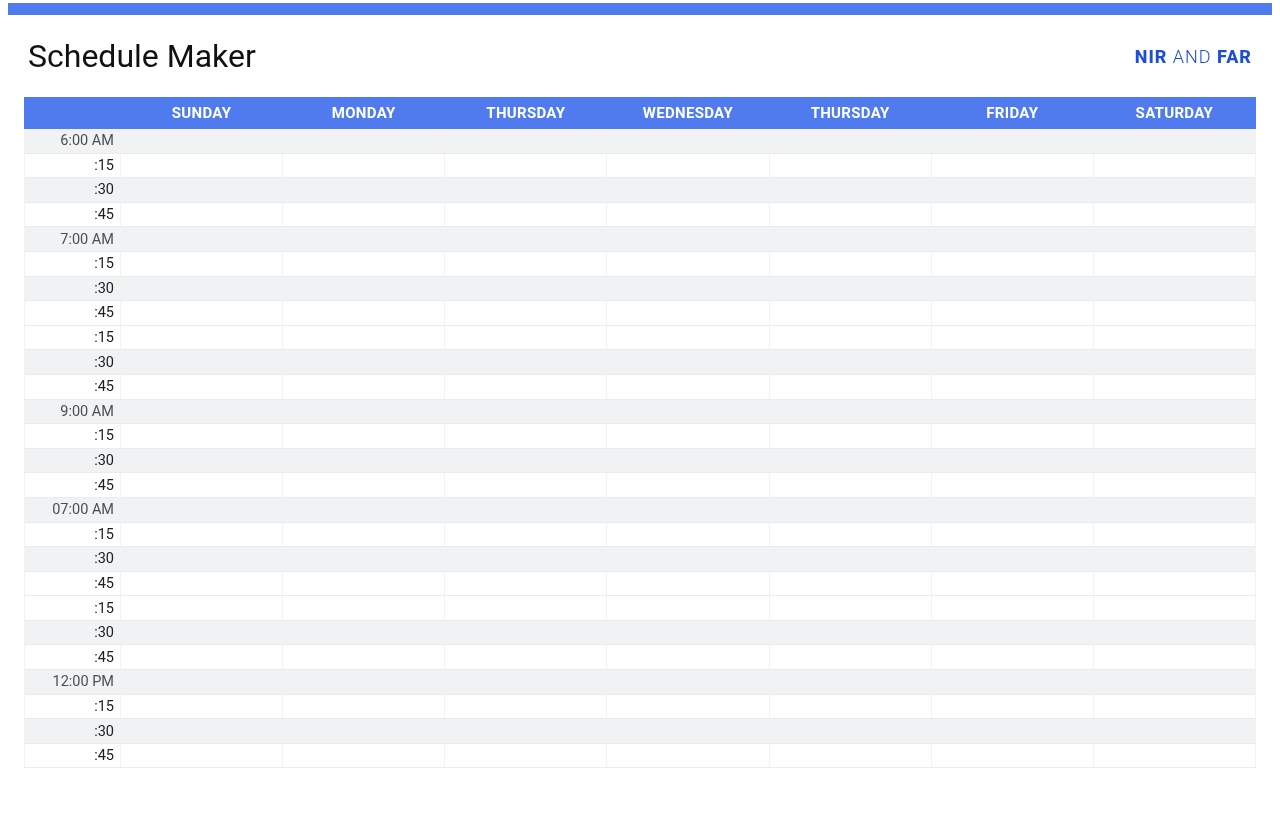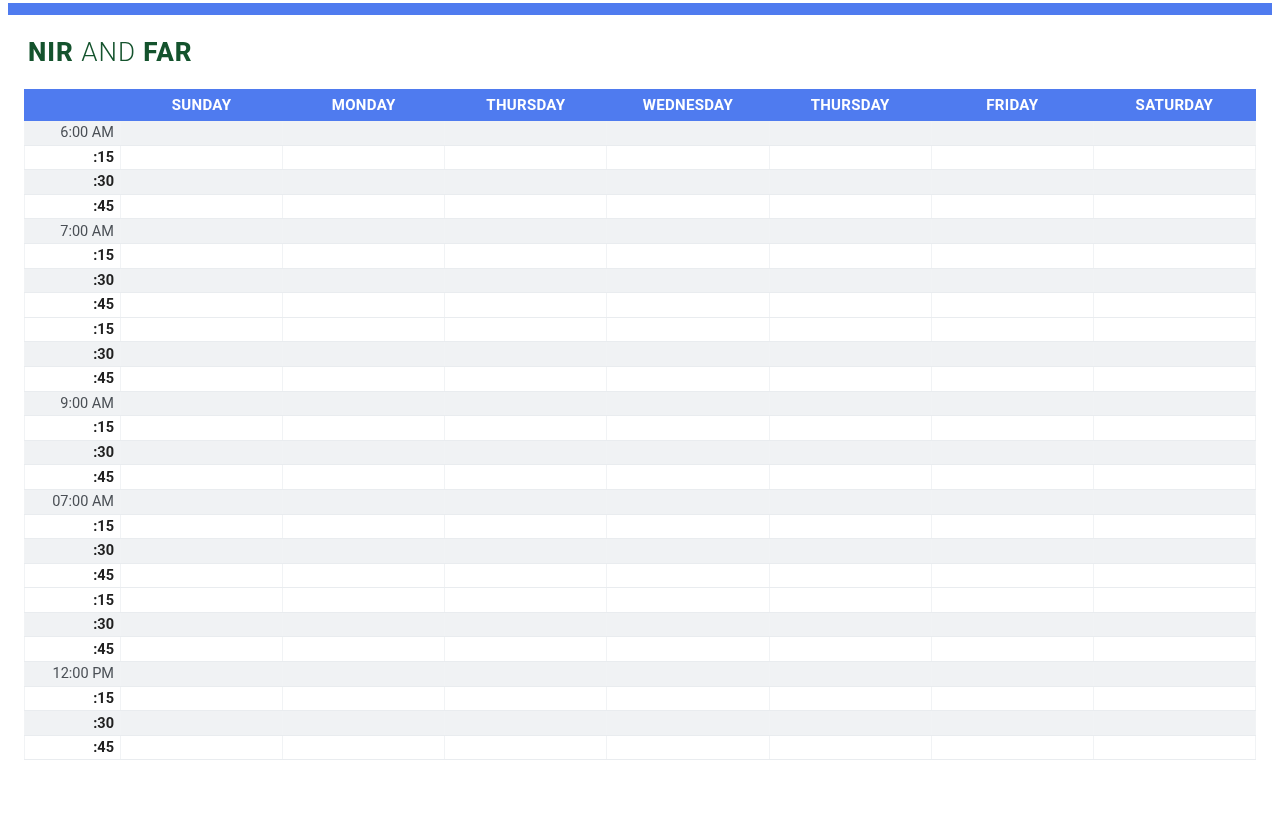--- a/index.html
+++ b/index.html
@@ -20,23 +20,23 @@
     justify-content: space-between;
     align-items: center;
     padding: 22px 28px 22px 28px;
   }
   .title {
     font-size: 32px;
     font-weight: 400;
     color: #111;
   }
   .brand {
-    font-size: 26px;
+    font-size: 18px;
     letter-spacing: 1px;
-    color: #14532d;
+    color: #1d4ed8;
     font-weight: 400;
   }
   .brand .bold { font-weight: 800; }
   .brand .thin { font-weight: 300; }
   .table-wrap {
     padding: 0 24px;
   }
   table {
     width: 100%;
     border-collapse: collapse;
@@ -63,33 +63,33 @@
     border-right-color: #f1f3f5;
   }
   tbody tr.stripe td { background: #f0f2f4; }
   tbody tr.plain td { background: #ffffff; }
   td.time-label {
     text-align: right;
     padding-right: 6px;
     font-size: 14.5px;
     color: #202020;
     background: inherit;
-    font-weight: bold;
   }
   td.time-label.hour {
     font-weight: 400;
     color: #4a4f55;
   }
 </style>
 </head>
 <body>
 
 <div class="top-bar"></div>
 
 <div class="header">
+  <div class="title">Schedule Maker</div>
   <div class="brand">
     <span class="bold">NIR</span><span class="thin"> AND </span><span class="bold">FAR</span>
   </div>
 </div>
 
 <div class="table-wrap">
   <table>
     <thead>
       <tr>
         <th class="time-col"></th>

